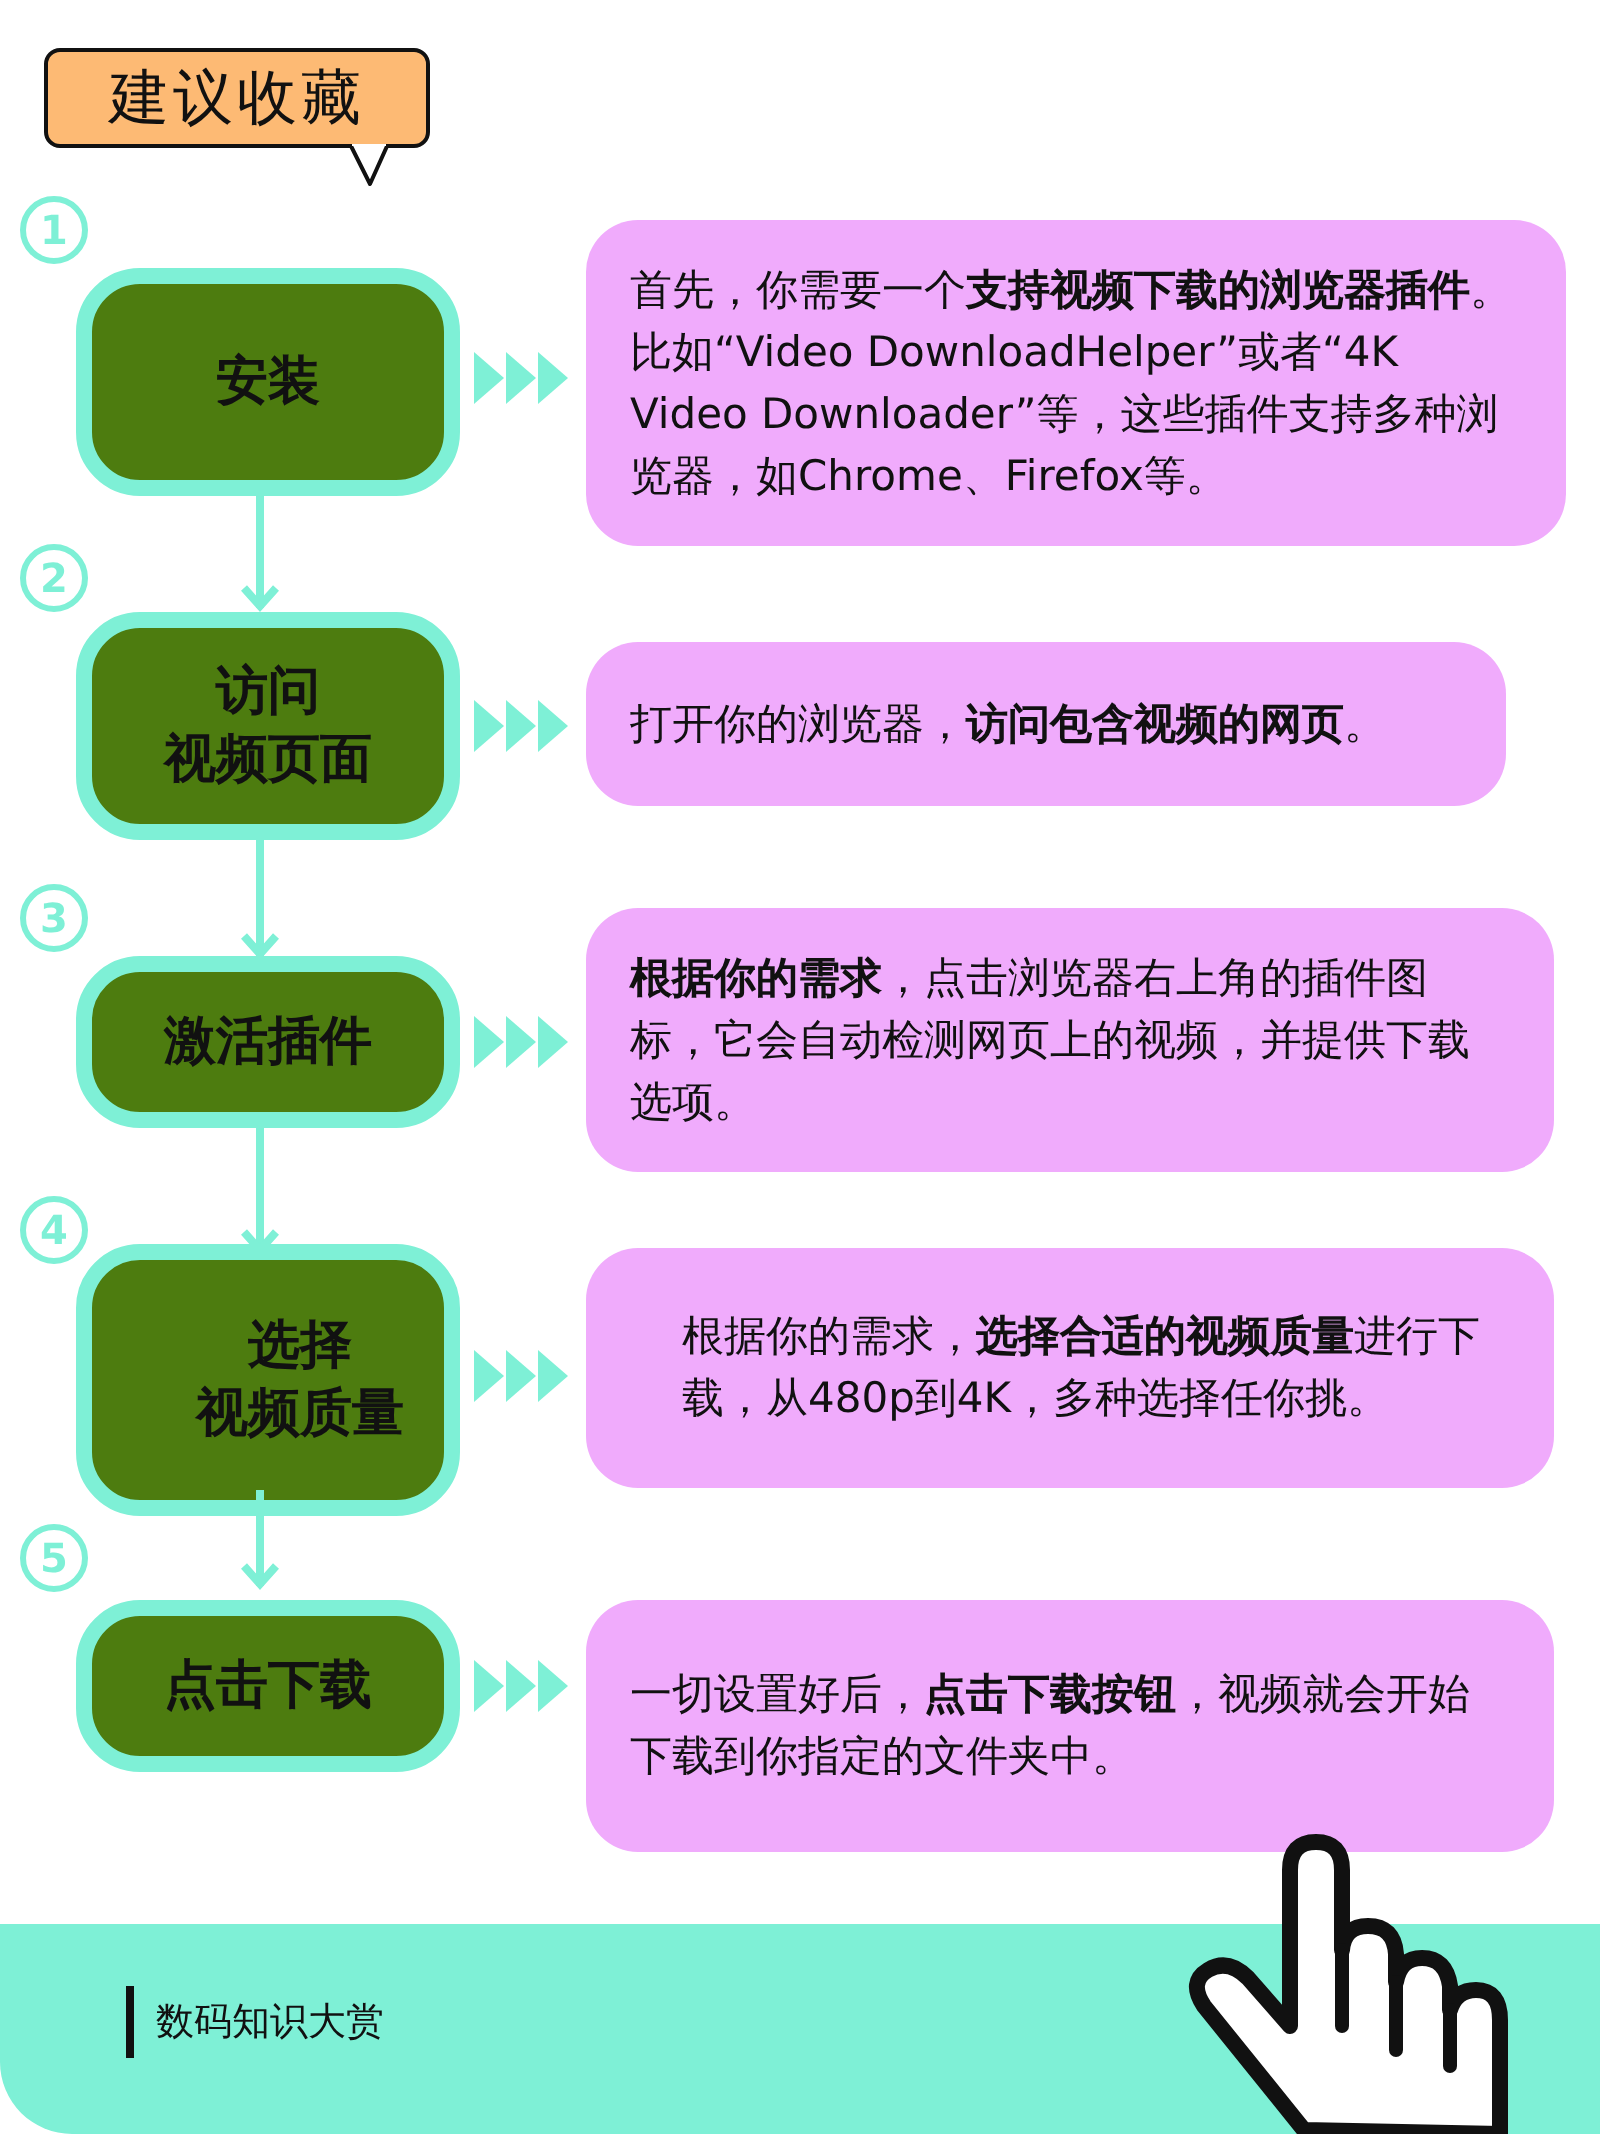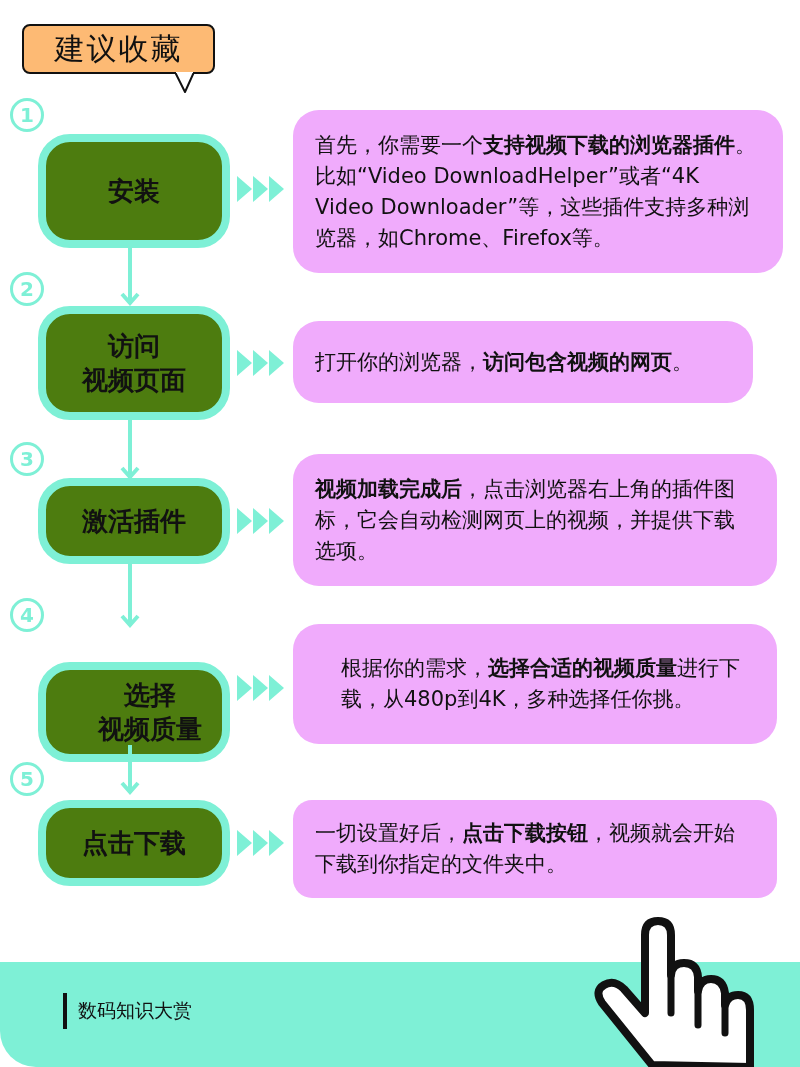--- a/index.html
+++ b/index.html
@@ -126,34 +126,34 @@
   <span>激活插件</span>
 </div>
 <div class="chevrons" style="top:508px;">
   <svg width="50" height="26" viewBox="0 0 50 26">
       <polygon points="0,0 15,13 0,26" fill="#7ef0d6"></polygon>
       <polygon points="16,0 31,13 16,26" fill="#7ef0d6"></polygon>
       <polygon points="32,0 47,13 32,26" fill="#7ef0d6"></polygon>
     </svg>
 </div>
 <div class="desc" style="top:454px;width:484px;height:132px;">
-  <p><b>视频加载完成后</b><span>，点击浏览器右上角的插件图标，它会自动检测网页上的视频，并提供下载选项。</span></p>
+  <p><b>根据你的需求</b><span>，点击浏览器右上角的插件图标，它会自动检测网页上的视频，并提供下载选项。</span></p>
 </div>
 
 <div class="connector" style="top:564px;height:66px;">
   <svg width="20" height="66" viewBox="0 0 20 66">
       <line x1="10" y1="0" x2="10" y2="62" stroke="#7ef0d6" stroke-width="4"></line>
       <polyline points="2,52 10,61 18,52" fill="none" stroke="#7ef0d6" stroke-width="4"></polyline>
     </svg>
 </div>
 
 <div class="num" style="top:598px;">
     <span>4</span>
   </div>
-<div class="step-box" style="top:662px;height:100px;padding-left:32px;">
+<div class="step-box" style="top:622px;height:136px;padding-left:32px;">
   <span>选择</span>
   <span>视频质量</span>
 </div>
 <div class="chevrons" style="top:675px;">
   <svg width="50" height="26" viewBox="0 0 50 26">
       <polygon points="0,0 15,13 0,26" fill="#7ef0d6"></polygon>
       <polygon points="16,0 31,13 16,26" fill="#7ef0d6"></polygon>
       <polygon points="32,0 47,13 32,26" fill="#7ef0d6"></polygon>
     </svg>
 </div>
@@ -174,21 +174,21 @@
 <div class="step-box" style="top:800px;height:86px;">
   <span>点击下载</span>
 </div>
 <div class="chevrons" style="top:830px;">
   <svg width="50" height="26" viewBox="0 0 50 26">
       <polygon points="0,0 15,13 0,26" fill="#7ef0d6"></polygon>
       <polygon points="16,0 31,13 16,26" fill="#7ef0d6"></polygon>
       <polygon points="32,0 47,13 32,26" fill="#7ef0d6"></polygon>
     </svg>
 </div>
-<div class="desc" style="top:800px;width:484px;height:98px;border-radius:19px;">
+<div class="desc" style="top:800px;width:484px;height:126px;">
   <p><span>一切设置好后，</span><b>点击下载按钮</b><span>，视频就会开始下载到你指定的文件夹中。</span></p>
 </div>
 
 <div class="footer"></div>
 <div class="footer-bar"></div>
 <div class="footer-text">数码知识大赏</div>
 
 <div class="hand">
   <svg width="210" height="152" viewBox="0 0 210 152">
     <path d="M 62 150 L 12 88 Q 4 76 14 70 Q 24 64 34 74 L 55 98

